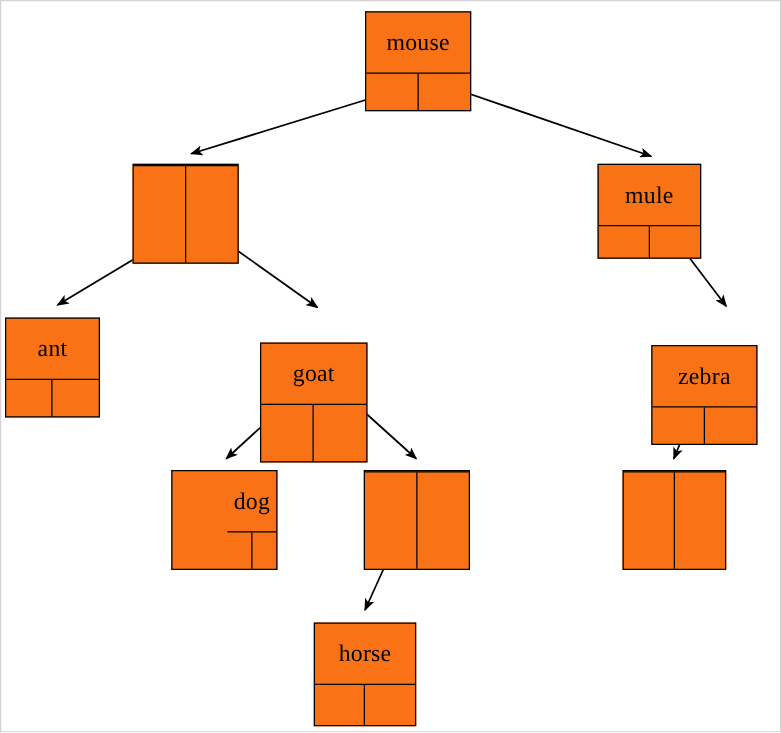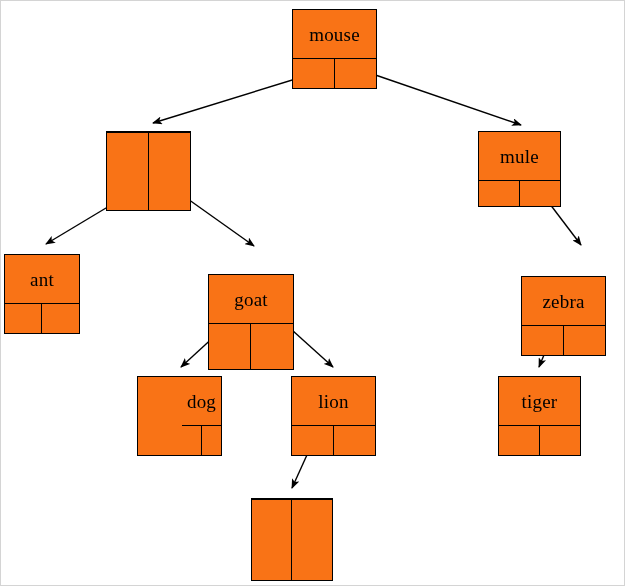--- a/index.html
+++ b/index.html
@@ -123,33 +123,32 @@
         </div>
       </div>
       <div class="node" style="left: 136px; top: 375px; width: 85px; height: 80px; padding-left: 44px;">
         <div class="node-label" style="height: 48px;">dog</div>
         <div class="node-pointers">
           <div class="ptr-cell left"></div>
           <div class="ptr-cell right"></div>
         </div>
       </div>
       <div class="node" style="left: 290px; top: 375px; width: 85px; height: 80px;">
-        <div class="node-label" style="height: 48px;">lion</div>
         <div class="node-pointers">
           <div class="ptr-cell left"></div>
           <div class="ptr-cell right"></div>
         </div>
       </div>
       <div class="node" style="left: 497px; top: 375px; width: 83px; height: 80px;">
-        <div class="node-label" style="height: 48px;">tiger</div>
         <div class="node-pointers">
           <div class="ptr-cell left"></div>
           <div class="ptr-cell right"></div>
         </div>
       </div>
       <div class="node" style="left: 250px; top: 497px; width: 82px; height: 83px;">
+        <div class="node-label" style="height: 48px;">horse</div>
         <div class="node-pointers">
           <div class="ptr-cell left"></div>
           <div class="ptr-cell right"></div>
         </div>
       </div>
     </div>
 </div>
 
 </body></html>

